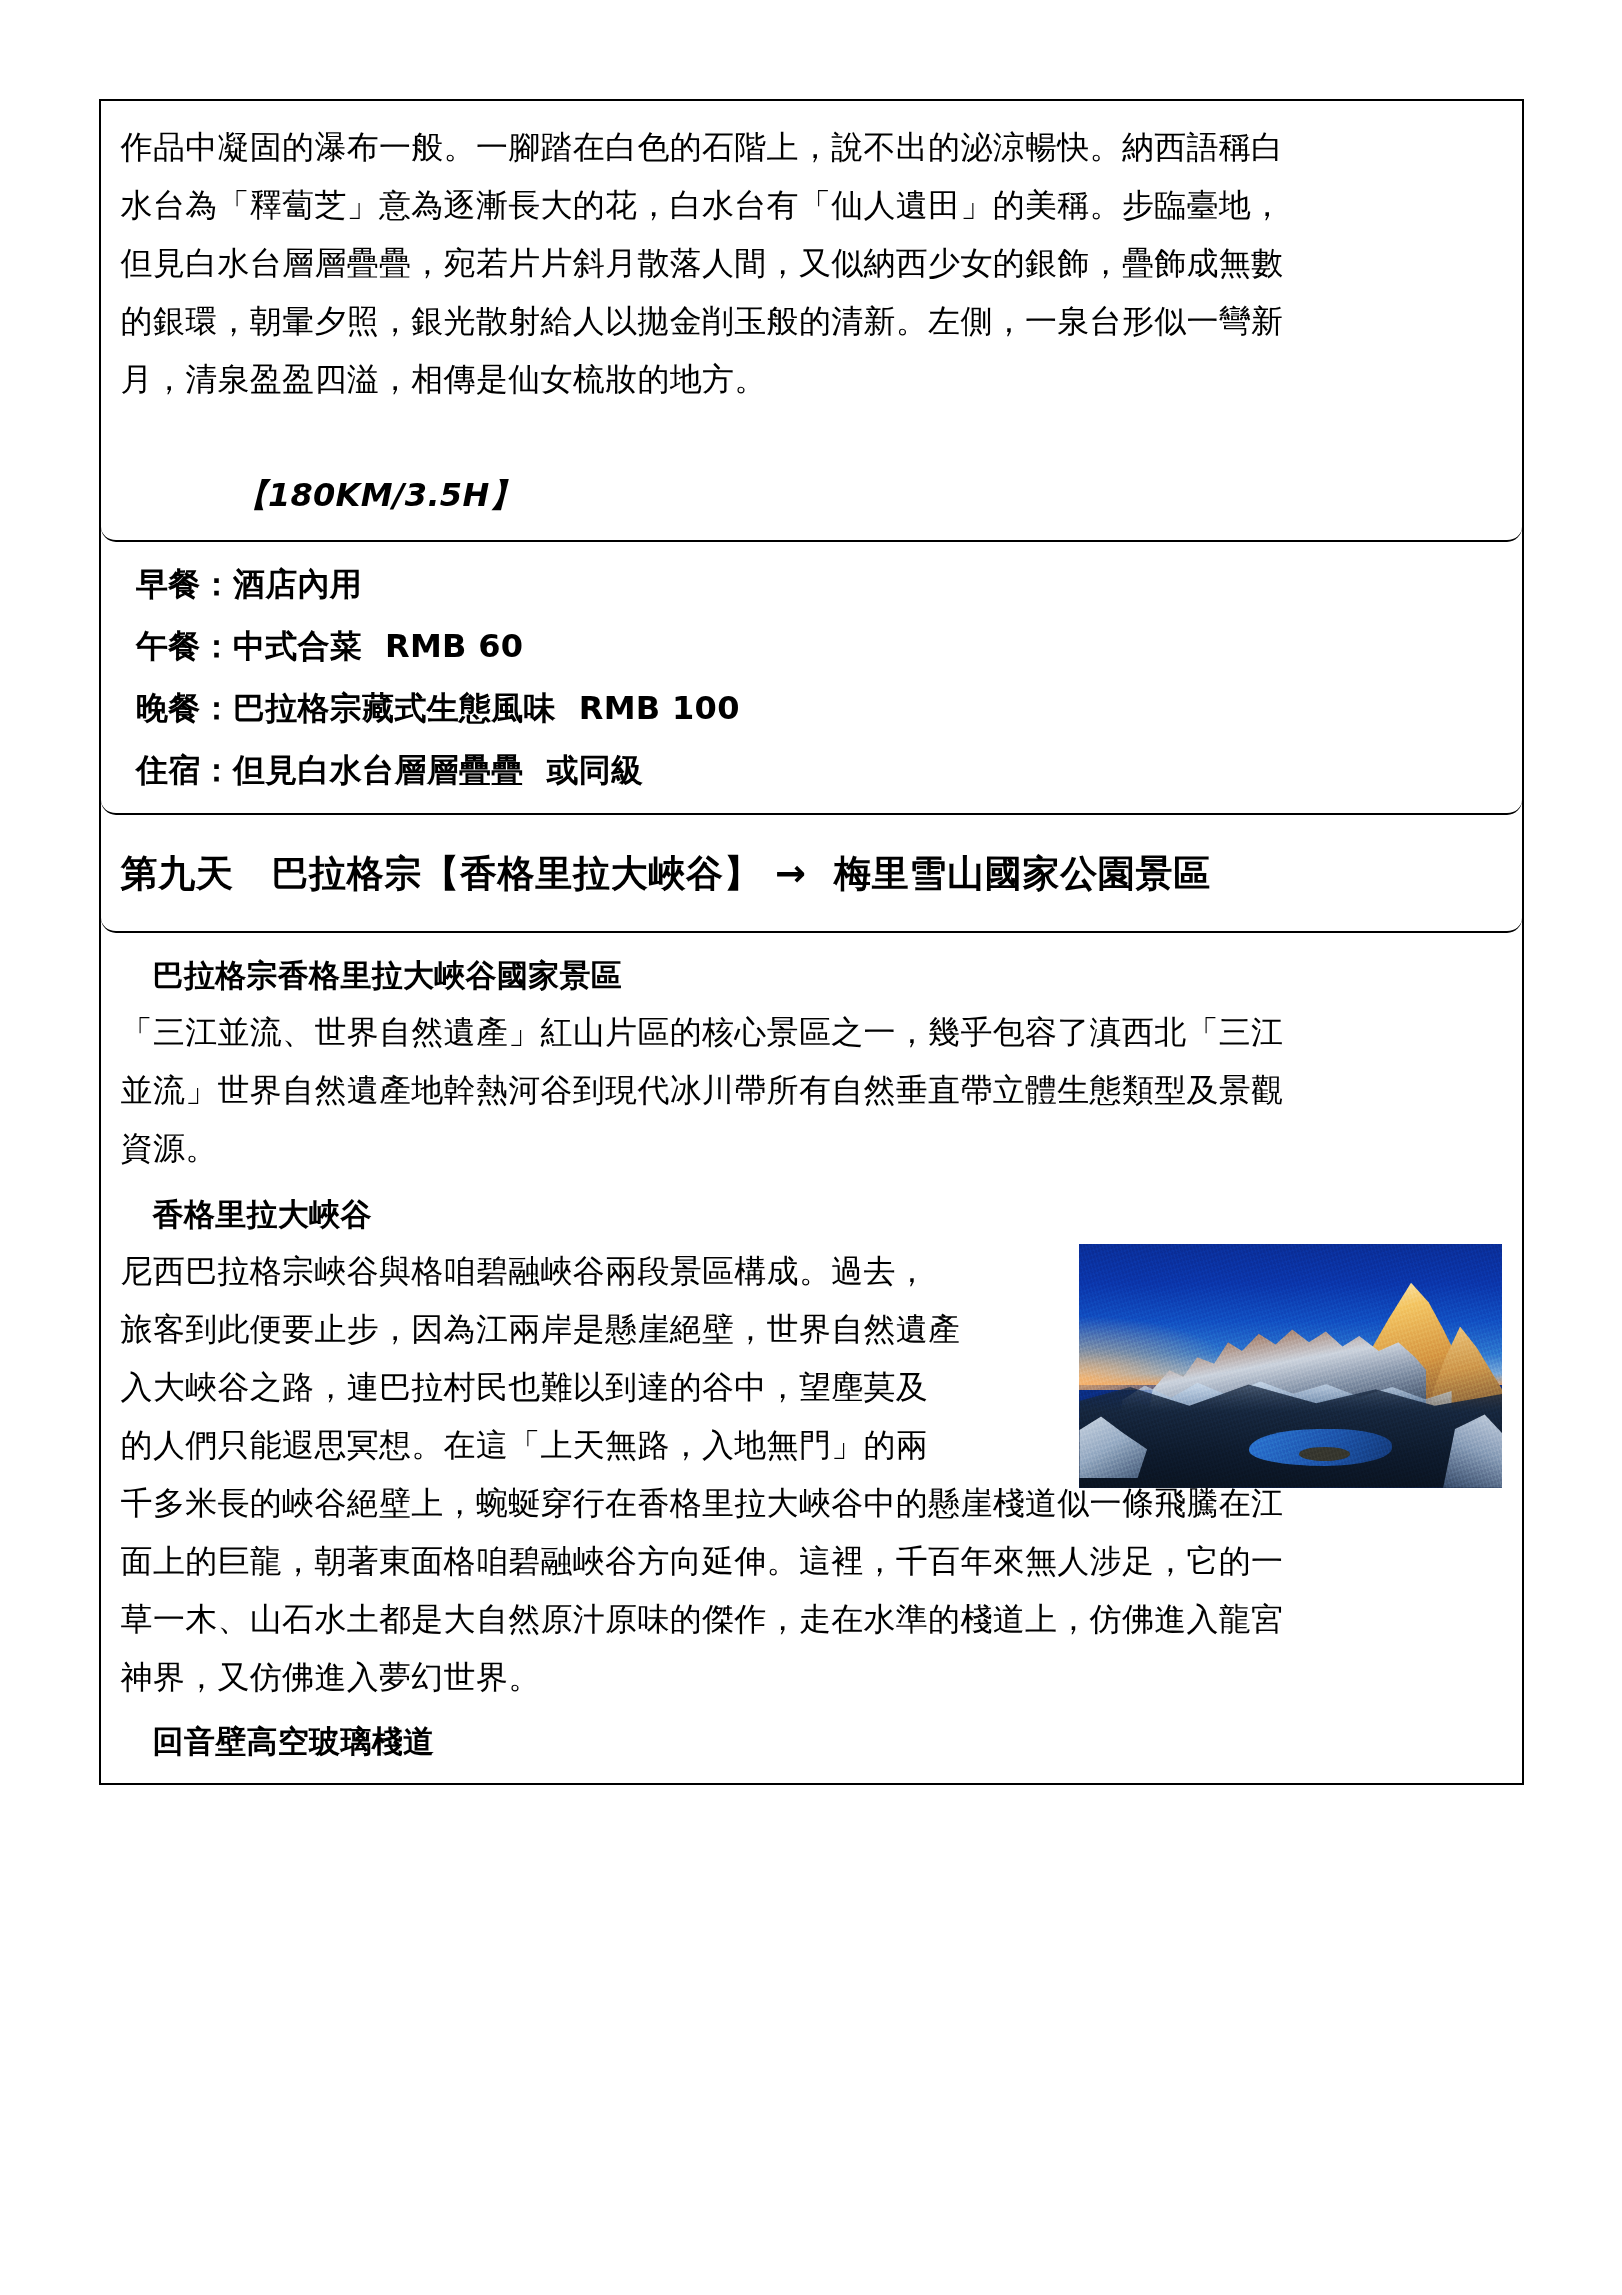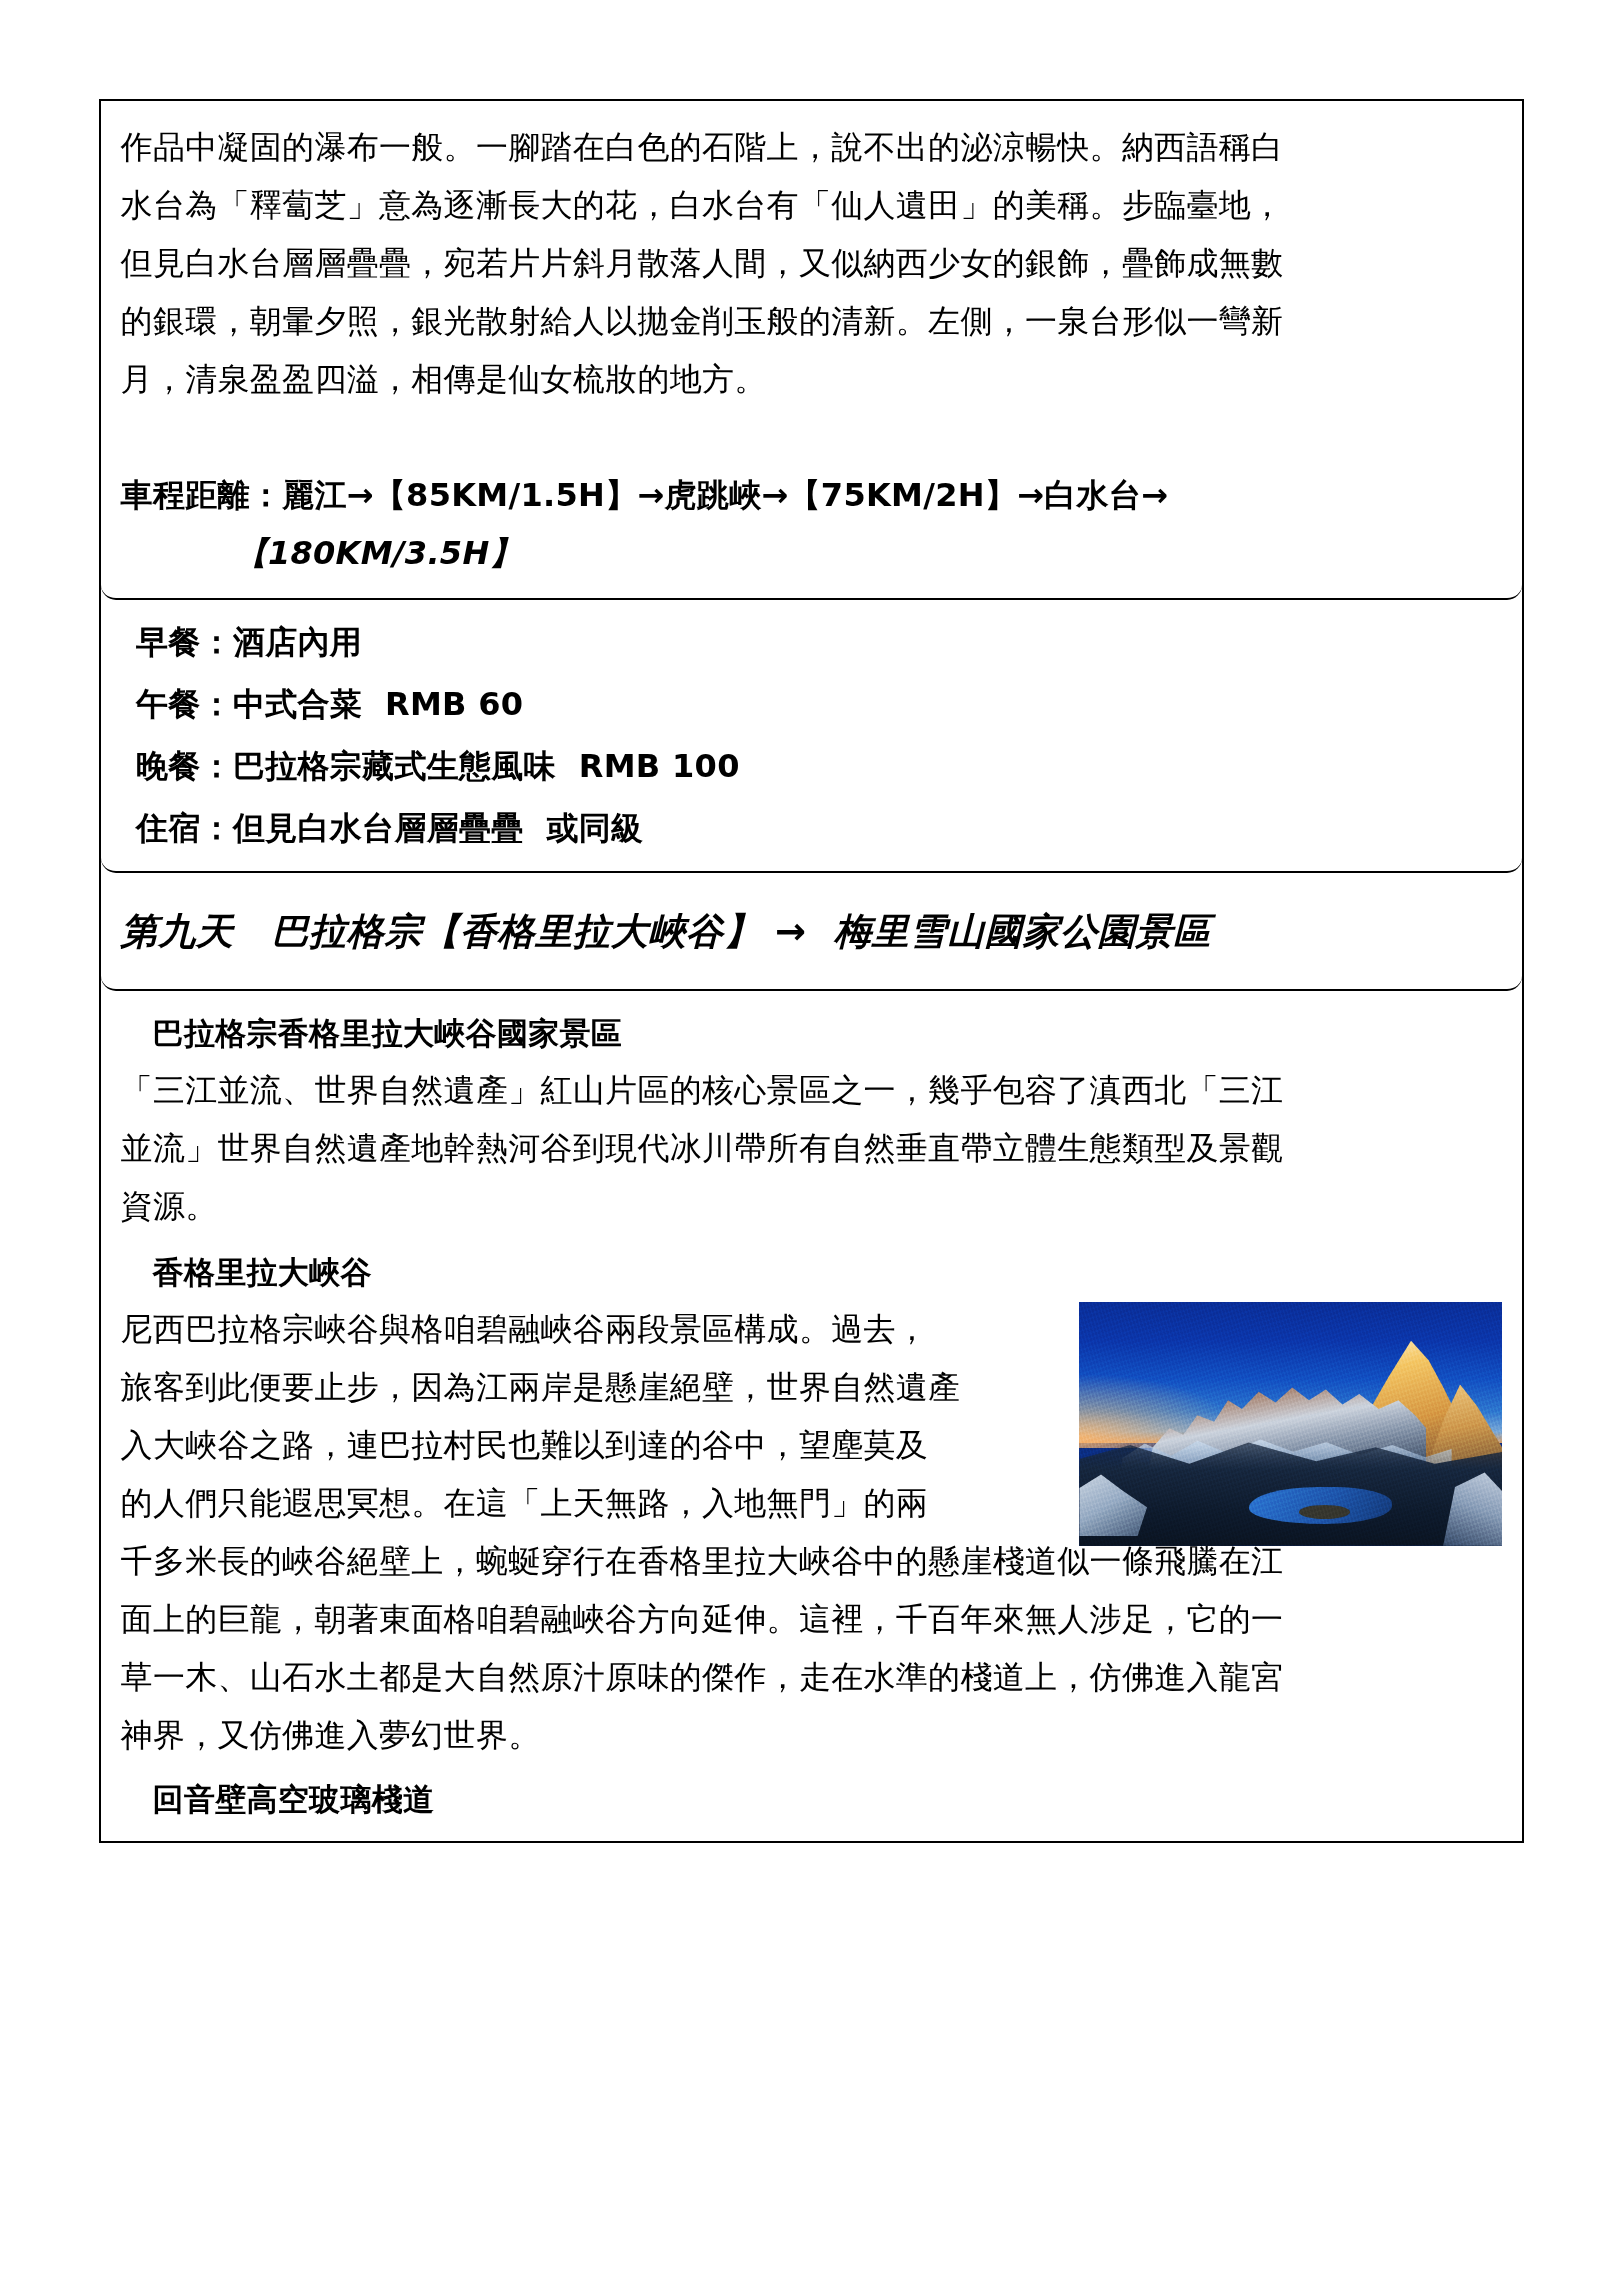--- a/index.html
+++ b/index.html
@@ -76,21 +76,20 @@
     font-weight: bold;
     white-space: pre;
     letter-spacing: 0.3px;
   }
   .day-title {
     font-size: 37px;
     line-height: 59px;
     font-weight: bold;
     white-space: pre;
     letter-spacing: 0.7px;
-    font-style: italic;
   }
 
   .spacer-line { height: 58px; }
 
   .indent-1 { padding-left: 115px; font-style: italic; }
 
   
   .photo {
     float: right;
     width: 423px;
@@ -215,21 +214,20 @@
       <div class="cell">
 
         <div class="body-line">作品中凝固的瀑布一般。一腳踏在白色的石階上，說不出的泌涼暢快。納西語稱白</div>
         <div class="body-line">水台為「釋蔔芝」意為逐漸長大的花，白水台有「仙人遺田」的美稱。步臨臺地，</div>
         <div class="body-line">但見白水台層層疊疊，宛若片片斜月散落人間，又似納西少女的銀飾，疊飾成無數</div>
         <div class="body-line">的銀環，朝暈夕照，銀光散射給人以拋金削玉般的清新。左側，一泉台形似一彎新</div>
         <div class="body-line">月，清泉盈盈四溢，相傳是仙女梳妝的地方。</div>
 
         <div class="spacer-line"></div>
 
-        <div class="bold-line">車程距離：麗江→【85KM/1.5H】→虎跳峽→【75KM/2H】→白水台→</div>
         <div class="bold-line indent-1">【180KM/3.5H】</div>
 
       </div>
     </div>
 
     <div class="doc-row">
       <div class="cell" style="padding-top:11.8px;padding-bottom:11.8px;padding-left:35px;">
         <div class="meal-line">早餐：酒店內用</div>
         <div class="meal-line">午餐：中式合菜  RMB 60</div>
         <div class="meal-line">晚餐：巴拉格宗藏式生態風味  RMB 100</div>

